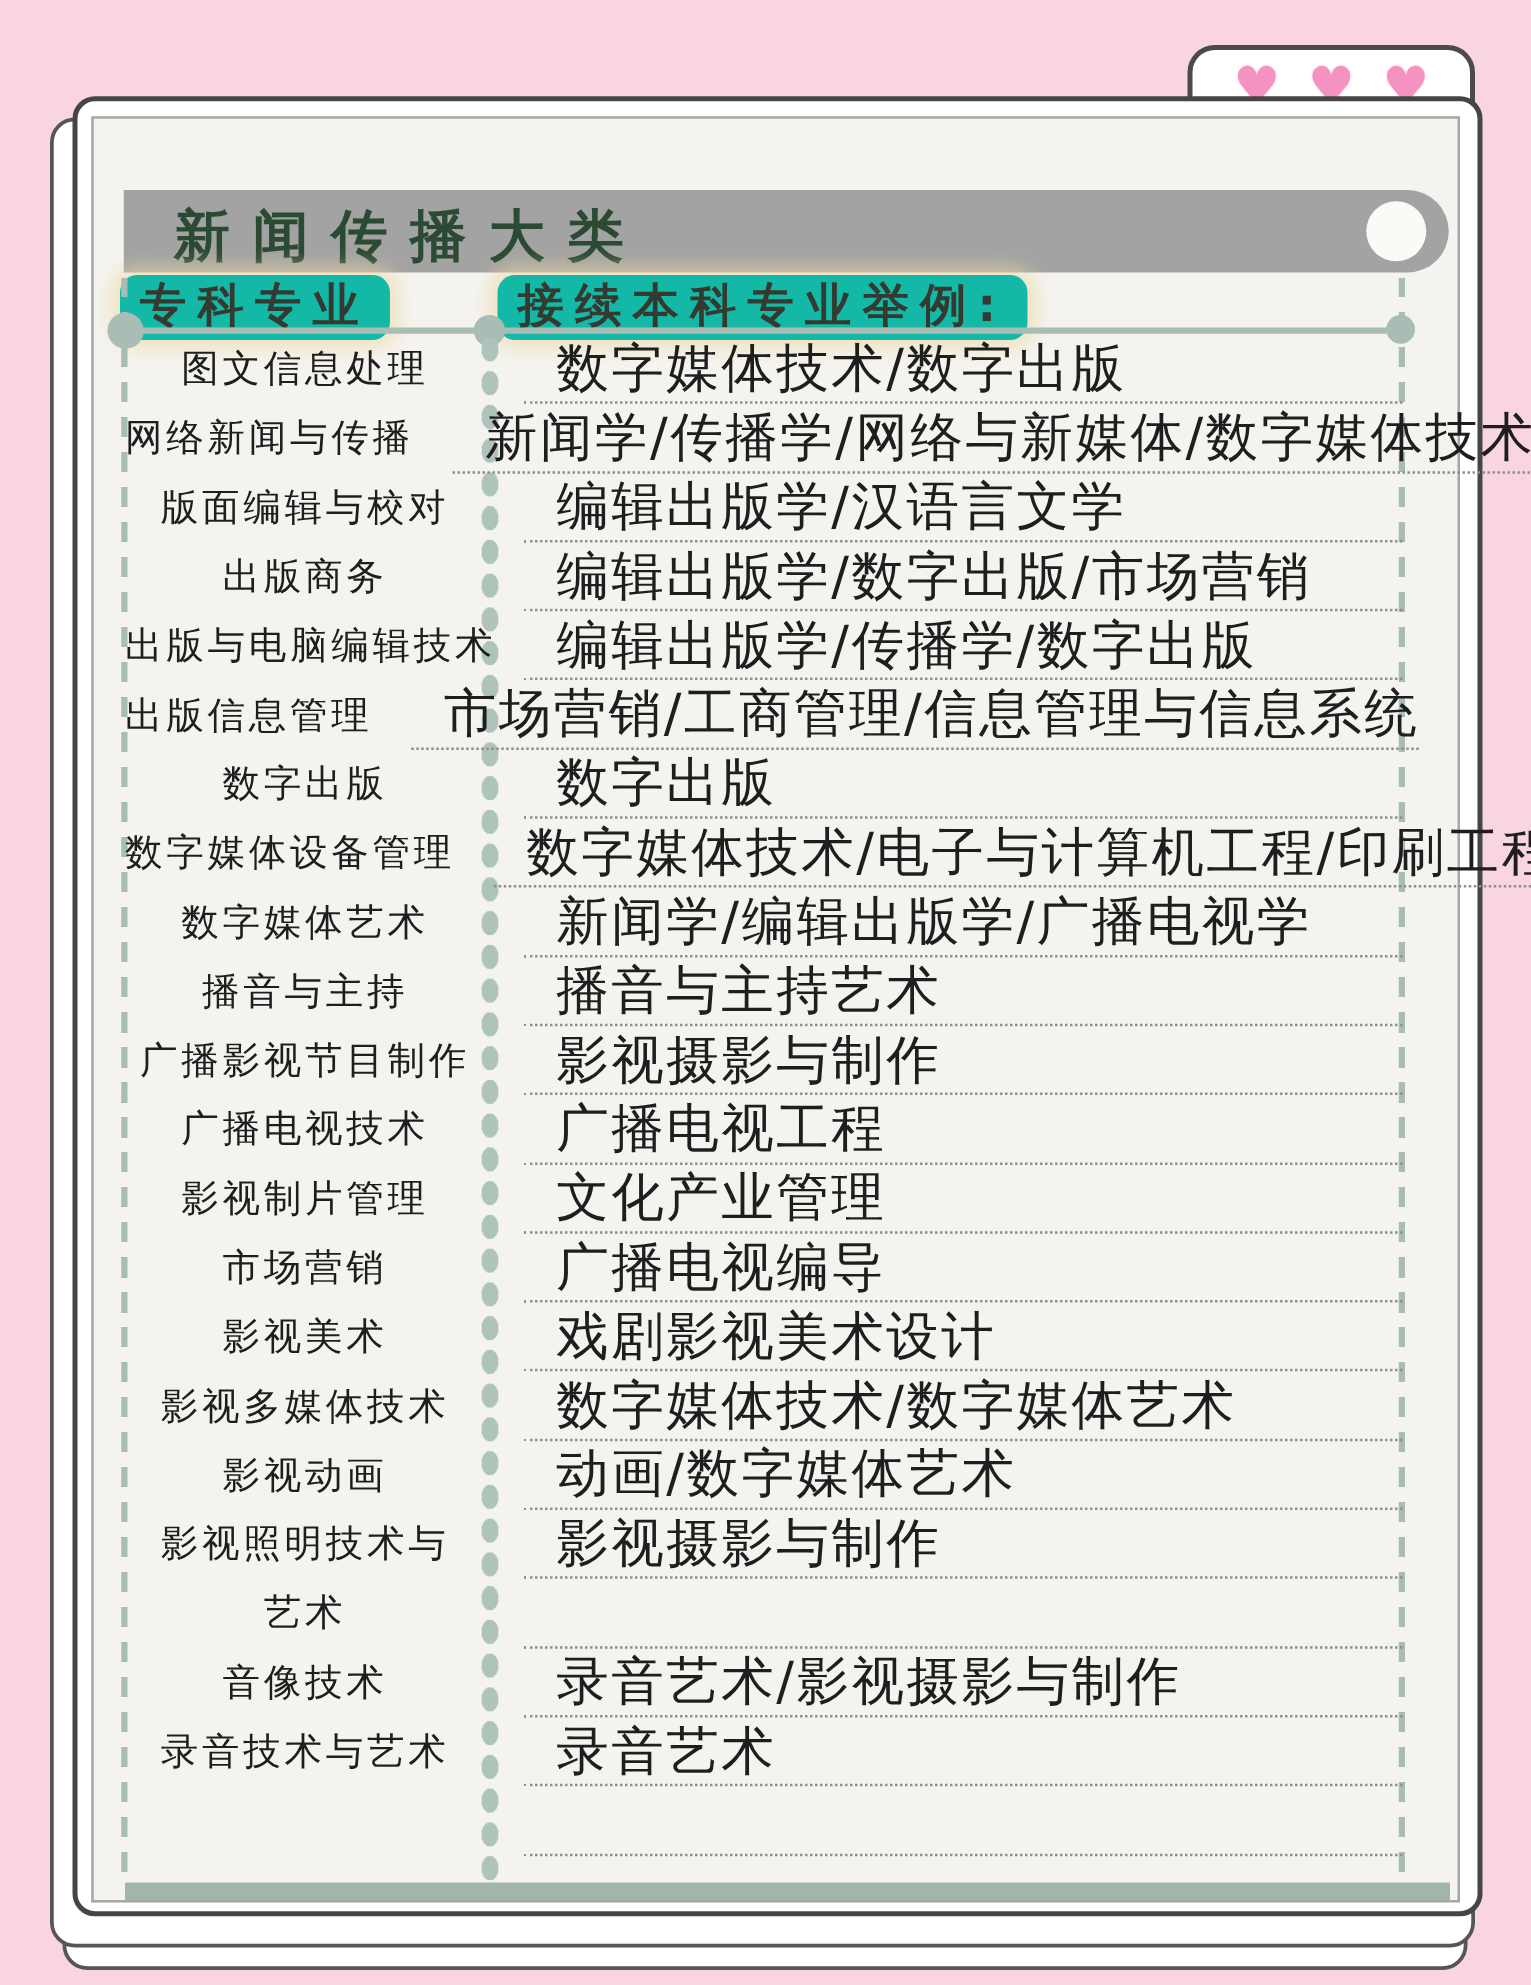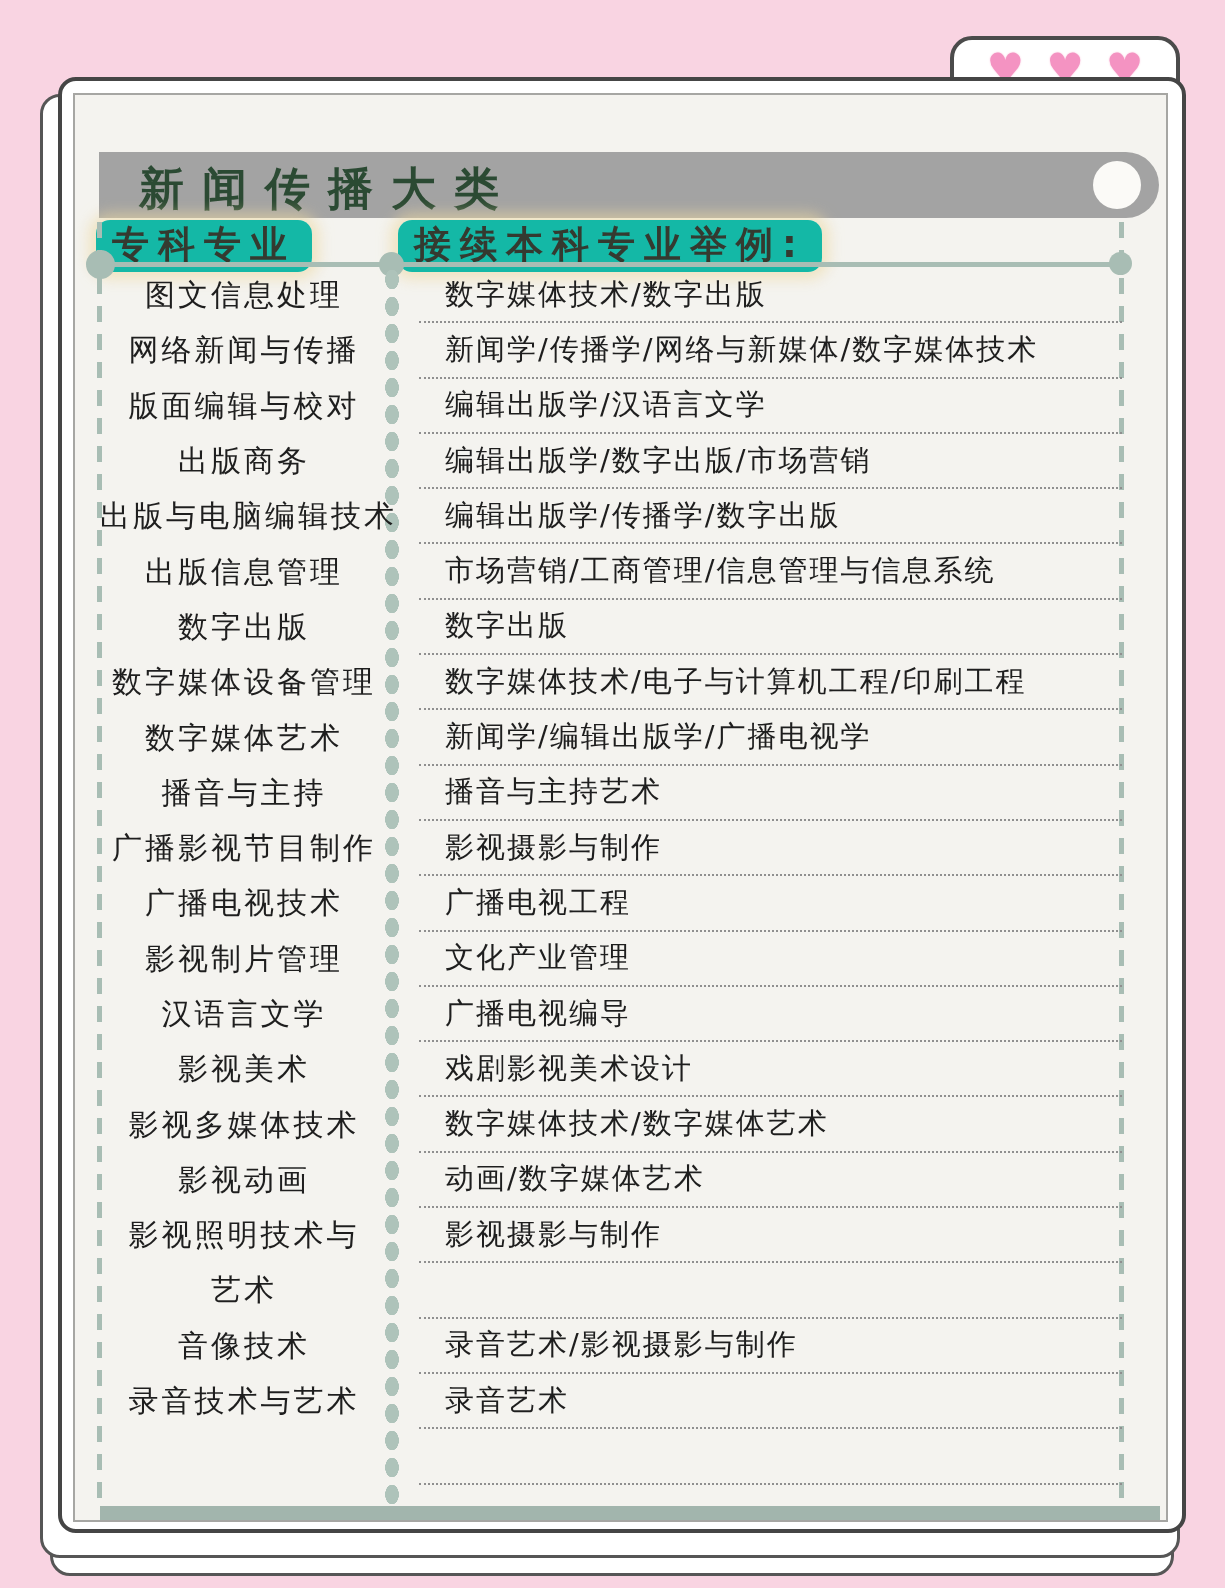--- a/index.html
+++ b/index.html
@@ -87,21 +87,21 @@
 
   
   .rows{position:absolute;left:100px;top:268px;width:1022px;}
   .row{display:flex;height:55.3px;align-items:center;gap:31px;}
   .cell-left{
     width:288px;text-align:center;font-size:30px;color:#1e1e1e;
     letter-spacing:3px;white-space:nowrap;
   }
   .cell-right{
     flex:1;align-self:stretch;display:flex;align-items:center;
-    padding-left:26px;font-size:29px;color:#1e1e1e;letter-spacing:2px;
+    padding-left:26px;font-size:42px;color:#1e1e1e;letter-spacing:2px;
     border-bottom:2px dotted #8f8f8f;white-space:nowrap;
   }
 
   
   .footer-bar{position:absolute;left:100px;top:1506px;width:1060px;height:14px;background:#a2b5ad;}
 </style>
 </head>
 <body>
 
 <div class="page">
@@ -186,21 +186,21 @@
       </div>
       <div class="row">
         <div class="cell-left">广播电视技术</div>
         <div class="cell-right">广播电视工程</div>
       </div>
       <div class="row">
         <div class="cell-left">影视制片管理</div>
         <div class="cell-right">文化产业管理</div>
       </div>
       <div class="row">
-        <div class="cell-left">汉语言文学</div>
+        <div class="cell-left">市场营销</div>
         <div class="cell-right">广播电视编导</div>
       </div>
       <div class="row">
         <div class="cell-left">影视美术</div>
         <div class="cell-right">戏剧影视美术设计</div>
       </div>
       <div class="row">
         <div class="cell-left">影视多媒体技术</div>
         <div class="cell-right">数字媒体技术/数字媒体艺术</div>
       </div>

